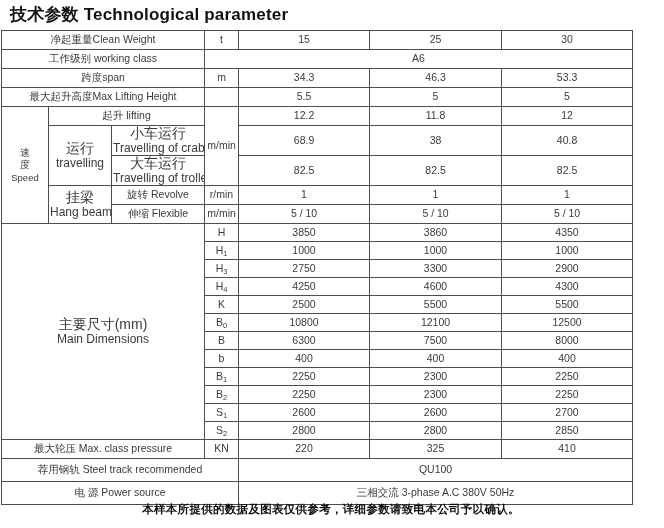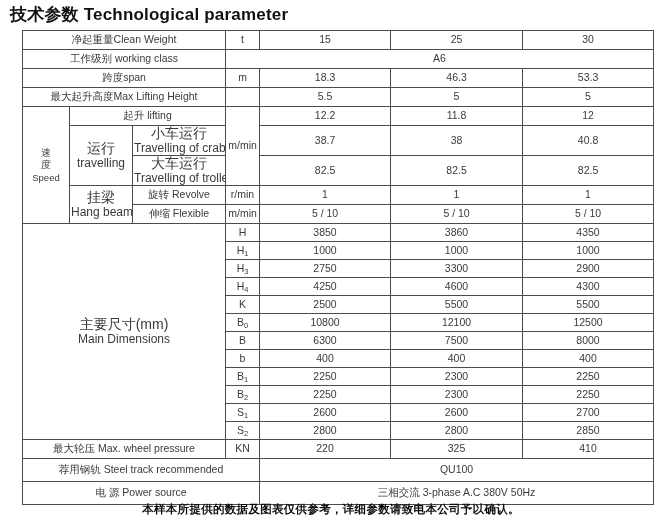--- a/index.html
+++ b/index.html
@@ -8,21 +8,21 @@
     font-family:"Liberation Sans","DejaVu Sans",sans-serif;
     color:#3a3a3a;position:relative;overflow:hidden;
   }
   .page{position:relative;width:664px;height:528px;}
   .title{
     font-size:17px;font-weight:bold;color:#111;
     margin:0;padding:3px 0 4px 10px;letter-spacing:0.2px;
   }
   table.params{
     border-collapse:collapse;table-layout:fixed;
-    margin-left:22px;width:631px;
+    margin-left:1px;width:631px;
   }
   table.params td{
     border:1px solid #4c4c4c;
     text-align:center;vertical-align:middle;
     font-size:10.5px;line-height:1.12;
     padding:0 1px;color:#3a3a3a;overflow:hidden;
     white-space:nowrap;
   }
   tr.h19{height:19px;}
   tr.h26{height:26px;}
@@ -68,21 +68,21 @@
     </tr>
 
     <tr class="h19">
       <td colspan="3">工作级别 working class</td>
       <td colspan="4">A6</td>
     </tr>
 
     <tr class="h19">
       <td colspan="3">跨度span</td>
       <td>m</td>
-      <td>18.3</td>
+      <td>34.3</td>
       <td>46.3</td>
       <td>53.3</td>
     </tr>
 
     <tr class="h19">
       <td colspan="3">最大起升高度Max Lifting Height</td>
       <td></td>
       <td>5.5</td>
       <td>5</td>
       <td>5</td>
@@ -103,21 +103,21 @@
 
     <tr class="h26">
       <td rowspan="2" class="twoline">
         <span class="cn">运行</span>
         <span class="en">travelling</span>
       </td>
       <td class="twoline">
         <span class="cn">小车运行</span>
         <span class="en">Travelling of crab</span>
       </td>
-      <td>38.7</td>
+      <td>68.9</td>
       <td>38</td>
       <td>40.8</td>
     </tr>
 
     <tr class="h26">
       <td class="twoline">
         <span class="cn">大车运行</span>
         <span class="en">Travelling of trolley</span>
       </td>
       <td>82.5</td>
@@ -216,21 +216,21 @@
       <td>2700</td>
     </tr>
     <tr class="h18">
       <td><span>S</span><sub>2</sub></td>
       <td>2800</td>
       <td>2800</td>
       <td>2850</td>
     </tr>
 
     <tr class="h19">
-      <td colspan="3">最大轮压 Max.  wheel pressure</td>
+      <td colspan="3">最大轮压 Max.  class pressure</td>
       <td>KN</td>
       <td>220</td>
       <td>325</td>
       <td>410</td>
     </tr>
 
     <tr class="h23">
       <td colspan="4">荐用钢轨 Steel track recommended</td>
       <td colspan="3">QU100</td>
     </tr>

